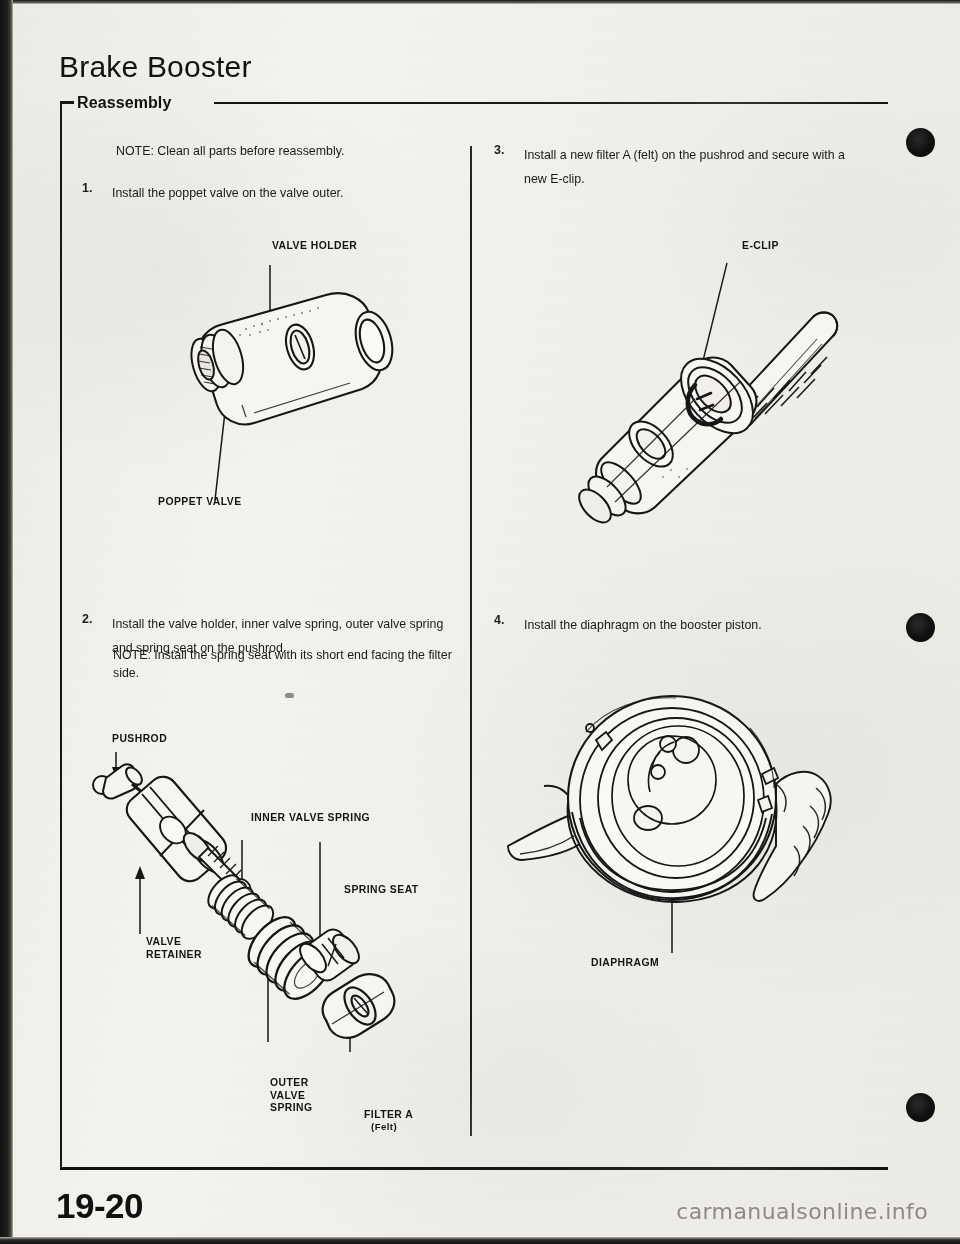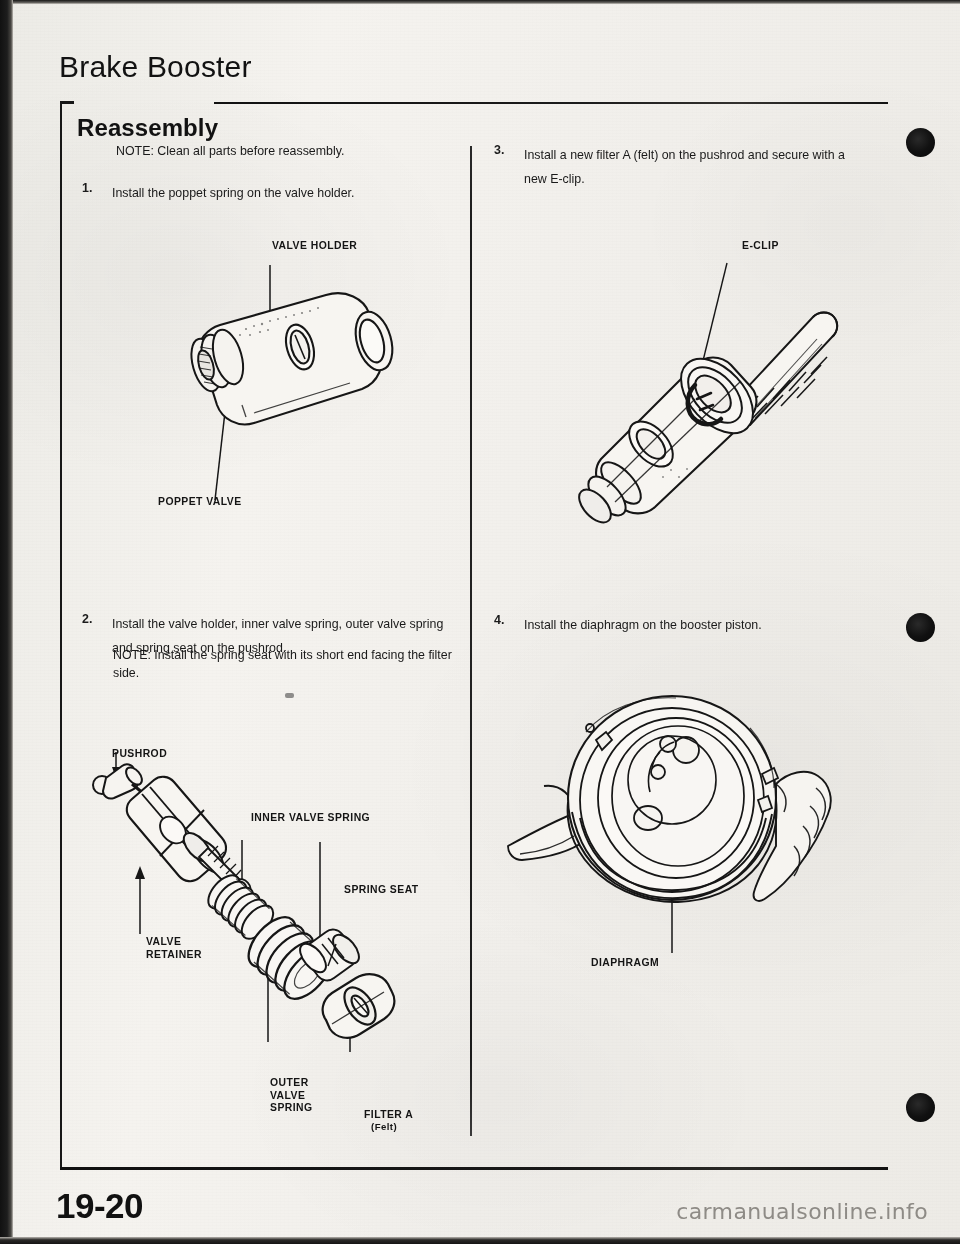--- a/index.html
+++ b/index.html
@@ -38,21 +38,21 @@
     background:linear-gradient(180deg,#171716 0%,#6a6864 70%,#cfccc6 100%);
   }
 
   
   #title{
     position:absolute;left:59px;top:50px;
     font-size:30px;font-weight:normal;letter-spacing:.2px;color:#121212;
   }
   #section{
     position:absolute;left:77px;top:94px;
-    font-size:24px;font-weight:bold;color:#121212;letter-spacing:.1px;margin-top:20px;
+    font-size:16px;font-weight:bold;color:#121212;letter-spacing:.1px;
   }
   .rule-stub-h{position:absolute;left:60px;top:101px;width:14px;height:3px;background:#161616;}
   .rule-top{position:absolute;left:214px;top:102px;width:674px;height:2.4px;
     background:linear-gradient(90deg,#111 0%,#1b1b1b 55%,#33312e 78%,#121212 100%);}
   .frame-left{position:absolute;left:60px;top:101px;width:2.4px;height:1068px;background:#171717;}
   .rule-bottom{position:absolute;left:60px;top:1167px;width:828px;height:3px;
     background:linear-gradient(90deg,#101010 0%,#191919 60%,#2a2926 82%,#111 100%);}
   .col-divider{position:absolute;left:470px;top:146px;width:1.6px;height:990px;
     background:linear-gradient(180deg,#2a2a2a 0%,#1c1c1c 8%,#232323 50%,#1a1a1a 92%,#3a3a3a 100%);}
 
@@ -97,21 +97,21 @@
 <div class="col-divider"></div>
 
 <div class="hole" style="left:906px;top:128px;"></div>
 <div class="hole" style="left:906px;top:613px;"></div>
 <div class="hole" style="left:906px;top:1093px;"></div>
 
 <div class="note-blk" style="left:116px;top:143px;width:330px;">NOTE: Clean all parts before reassembly.</div>
 
 <div class="step" style="left:82px;top:181px;width:370px;">
   <div class="step-num">1.</div>
-  <div class="step-body">Install the poppet spring on the valve holder.</div>
+  <div class="step-body">Install the poppet valve on the valve outer.</div>
 </div>
 
 <div class="step" style="left:82px;top:612px;width:372px;">
   <div class="step-num">2.</div>
   <div class="step-body">Install the valve holder, inner valve spring, outer valve spring and spring seat on the pushrod.</div>
 </div>
 
 <div class="note-blk" style="left:113px;top:647px;width:340px;">NOTE: Install the spring seat with its short end facing the filter side.</div>
 
 <div class="speck" style="left:285px;top:693px;width:9px;height:5px;border-radius:2px;"></div>
@@ -411,21 +411,21 @@
       <ellipse cx="268" cy="254" rx="12" ry="21" transform="rotate(-35 268 254)" fill="#f1efeb"></ellipse>
       <ellipse cx="268" cy="254" rx="6" ry="12" transform="rotate(-35 268 254)" fill="#fbf9f6"></ellipse>
       <path d="M262 246 L276 262" stroke-width="1.5"></path>
     </g>
     <g stroke="#161616" stroke-width="1.3" opacity=".85">
       <path d="M240 272 L292 240"></path>
     </g>
   </svg>
 </div>
 
-<div class="lbl" style="left:112px;top:748px;">PUSHROD</div>
+<div class="lbl" style="left:112px;top:733px;">PUSHROD</div>
 <div class="lbl" style="left:146px;top:936px;">VALVE
 RETAINER</div>
 <div class="lbl" style="left:251px;top:812px;">INNER VALVE SPRING</div>
 <div class="lbl" style="left:344px;top:884px;">SPRING SEAT</div>
 <div class="lbl" style="left:270px;top:1077px;">OUTER
 VALVE
 SPRING</div>
 <div class="lbl" style="left:364px;top:1109px;">FILTER A</div>
 <div class="lbl sm" style="left:371px;top:1121px;">(Felt)</div>
 

